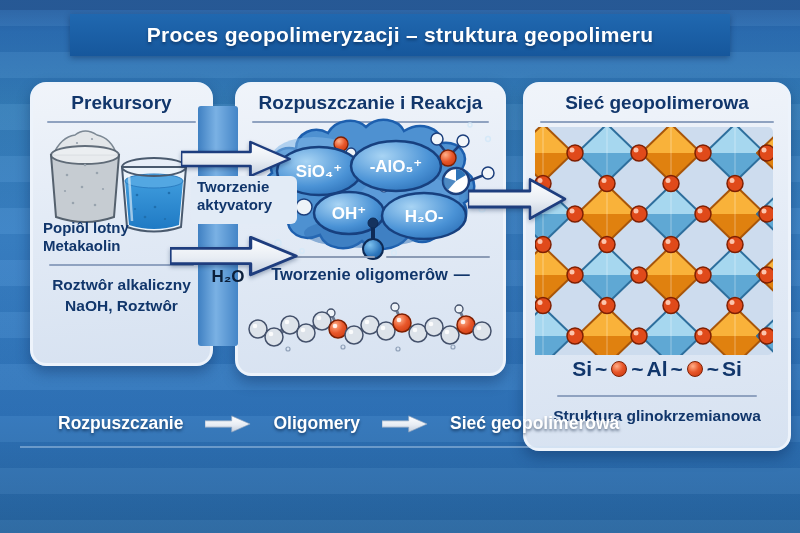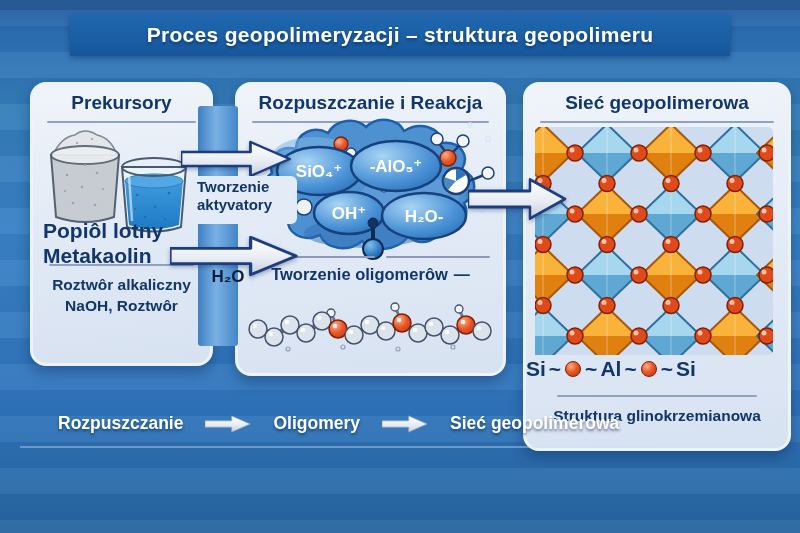--- a/index.html
+++ b/index.html
@@ -16,36 +16,36 @@
   .panel{position:absolute;border:3px solid #edf3fb;border-radius:16px;
     background:linear-gradient(175deg,#f0f4fa 0%,#e3ebf6 45%,#d7e2f1 100%);
     box-shadow:0 6px 14px rgba(8,35,80,.38);z-index:3;}
   .panel-left{left:30px;top:82px;width:177px;height:278px;}
   .panel-mid{left:235px;top:82px;width:265px;height:288px;}
   .panel-right{left:523px;top:82px;width:262px;height:363px;}
   .panel-title{position:absolute;left:0;right:0;top:7px;text-align:center;color:#11366b;font-weight:bold;font-size:19px;}
   .rule{position:absolute;height:2px;background:#8fa2c0;border-radius:2px;}
   .rule-t{left:14px;right:14px;top:36px;}
   .txt{color:#11366b;font-weight:bold;}
-  .materials-label{position:absolute;left:10px;top:134px;font-size:21px;line-height:1.18;z-index:2;}
+  .materials-label{position:absolute;left:10px;top:134px;font-size:15px;line-height:1.18;z-index:2;}
   .rule-l2{left:16px;right:16px;top:179px;}
   .solution-label{position:absolute;left:0;right:0;top:190px;text-align:center;font-size:15.5px;line-height:1.35;}
   .vband{position:absolute;left:198px;top:106px;width:40px;height:240px;z-index:4;border-radius:3px;
     background:linear-gradient(90deg,#3f80c2,#7ab1e4 45%,#4485c7);}
   .flow-arrow{position:absolute;z-index:5;filter:drop-shadow(0 2px 2px rgba(10,35,75,.35));}
   .activators-plate{position:absolute;left:191px;top:176px;width:106px;height:48px;background:#e2ebf6;border-radius:6px;z-index:5;}
   .activators-label{position:absolute;left:197px;top:178px;width:110px;z-index:6;font-size:15px;line-height:1.2;}
   .water-label{position:absolute;left:203px;top:267px;width:50px;text-align:center;z-index:6;
     color:#0b1f3a;font-weight:bold;font-size:17px;}
   .mid-div{position:absolute;top:171px;height:2px;background:#8b9bb5;border-radius:2px;}
   .mid-div.seg1{left:13px;width:124px;}
   .mid-div.seg2{left:148px;width:104px;}
   .oligo-row{position:absolute;left:0;right:0;top:180px;display:flex;justify-content:center;align-items:center;gap:6px;}
   .oligo-row .lbl{font-size:16.5px;}
-  .bond-row{position:absolute;left:0;right:0;top:272px;display:flex;justify-content:flex-start;align-items:center;gap:3px;}
+  .bond-row{position:absolute;left:0;right:0;top:272px;display:flex;justify-content:center;align-items:center;gap:3px;}
   .bond-row span{color:#11366b;font-weight:bold;font-size:21px;}
   .o-ball{display:inline-block;width:16px;height:16px;border-radius:50%;margin:0 1px;
     background:radial-gradient(circle at 35% 30%,#ffb08a 0%,#e8572a 45%,#c23108 100%);
     border:1.5px solid #7e2003;box-sizing:border-box;}
   .rule-r2{left:31px;width:200px;top:310px;}
   .net-caption{position:absolute;left:0;right:0;top:322px;text-align:center;font-size:15.5px;}
   .legend{position:absolute;top:413px;left:58px;display:flex;align-items:center;gap:22px;z-index:3;}
   .legend .step{color:#ffffff;font-weight:bold;font-size:17.5px;text-shadow:0 2px 3px rgba(5,25,55,.55);}
   .legend-line{position:absolute;left:20px;top:446px;width:760px;height:2px;background:rgba(205,225,245,.4);z-index:3;}
   svg text{font-family:"Liberation Sans","DejaVu Sans",sans-serif;}

